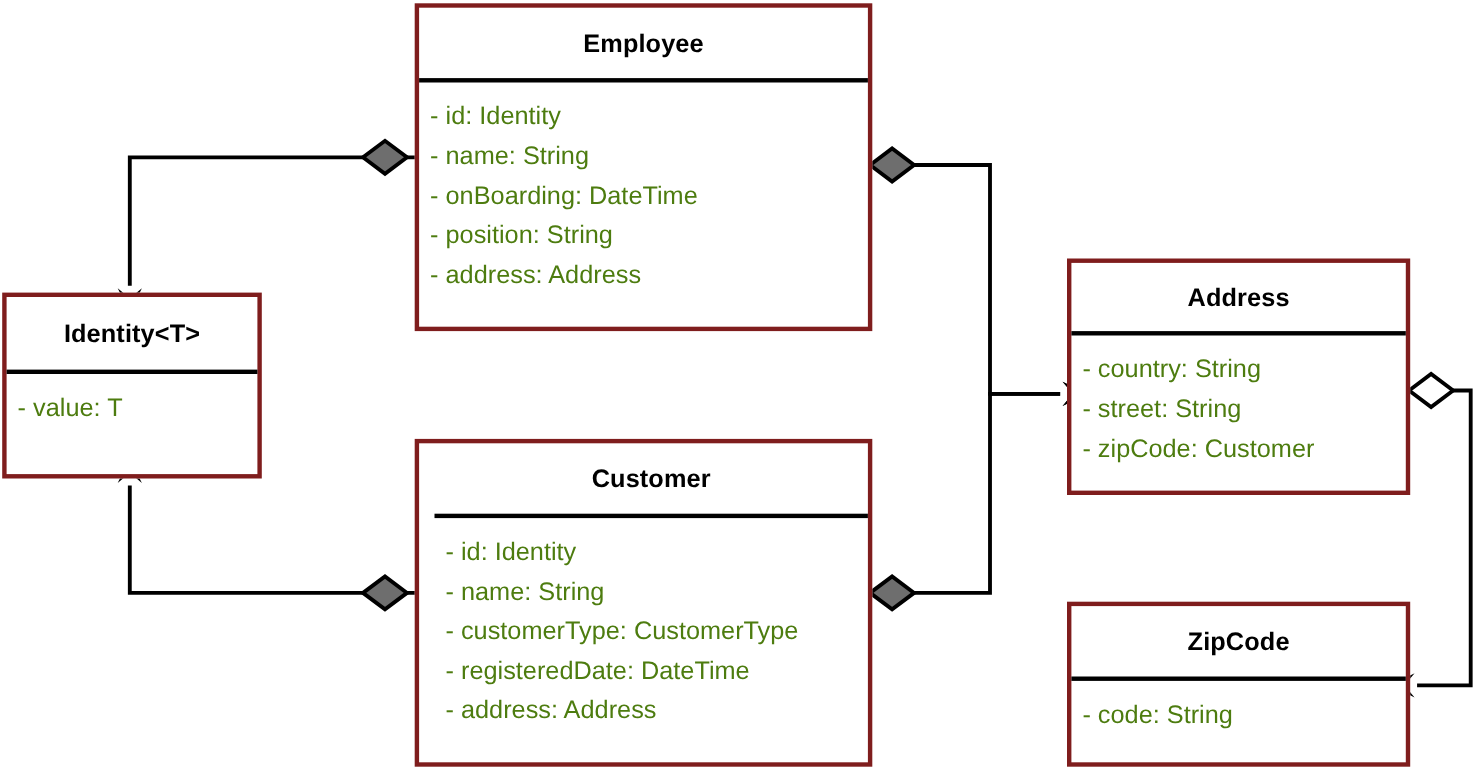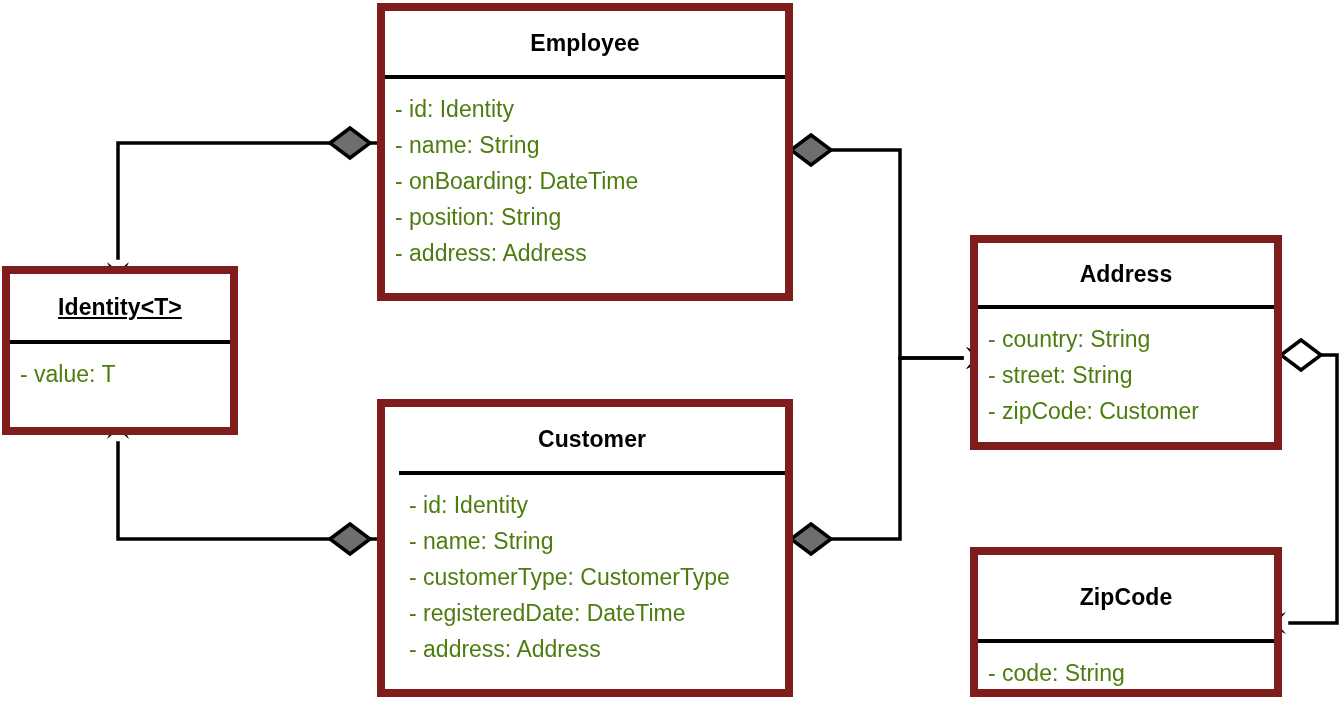--- a/index.html
+++ b/index.html
@@ -19,21 +19,21 @@
     position: absolute;
     left: 0;
     top: 0;
     width: 1342px;
     height: 704px;
   }
   .uml-class {
     position: absolute;
     box-sizing: border-box;
     background: #ffffff;
-    border: 8px solid #7f1d1d;
+    border: 4px solid #7f1d1d;
     z-index: 2;
   }
   .uml-header {
     box-sizing: border-box;
     border-bottom: 4px solid #000000;
     display: flex;
     align-items: center;
     justify-content: center;
   }
   .uml-name {
@@ -94,21 +94,21 @@
         </div>
         <div class="uml-attrs">
           <div class="uml-attr">- id: Identity</div>
           <div class="uml-attr">- name: String</div>
           <div class="uml-attr">- onBoarding: DateTime</div>
           <div class="uml-attr">- position: String</div>
           <div class="uml-attr">- address: Address</div>
         </div>
       </div>
       <div class="uml-class" style="left: 2px; top: 266px; width: 236px; height: 169px;">
-        <div class="uml-header" style="height: 70px; text-decoration: underline;">
+        <div class="uml-header" style="height: 70px;">
           <div class="uml-name">Identity&lt;T&gt;</div>
         </div>
         <div class="uml-attrs">
           <div class="uml-attr">- value: T</div>
         </div>
       </div>
       <div class="uml-class" style="left: 377px; top: 399px; width: 416px; height: 298px; padding-left: 14px;">
         <div class="uml-header" style="height: 68px;">
           <div class="uml-name">Customer</div>
         </div>
@@ -124,21 +124,21 @@
         <div class="uml-header" style="height: 66px;">
           <div class="uml-name">Address</div>
         </div>
         <div class="uml-attrs">
           <div class="uml-attr">- country: String</div>
           <div class="uml-attr">- street: String</div>
           <div class="uml-attr">- zipCode: Customer</div>
         </div>
       </div>
       <div class="uml-class" style="left: 970px; top: 547px; width: 312px; height: 150px;">
-        <div class="uml-header" style="height: 88px;">
+        <div class="uml-header" style="height: 68px;">
           <div class="uml-name">ZipCode</div>
         </div>
         <div class="uml-attrs">
           <div class="uml-attr">- code: String</div>
         </div>
       </div>
     </div>
 
 </div>
 

